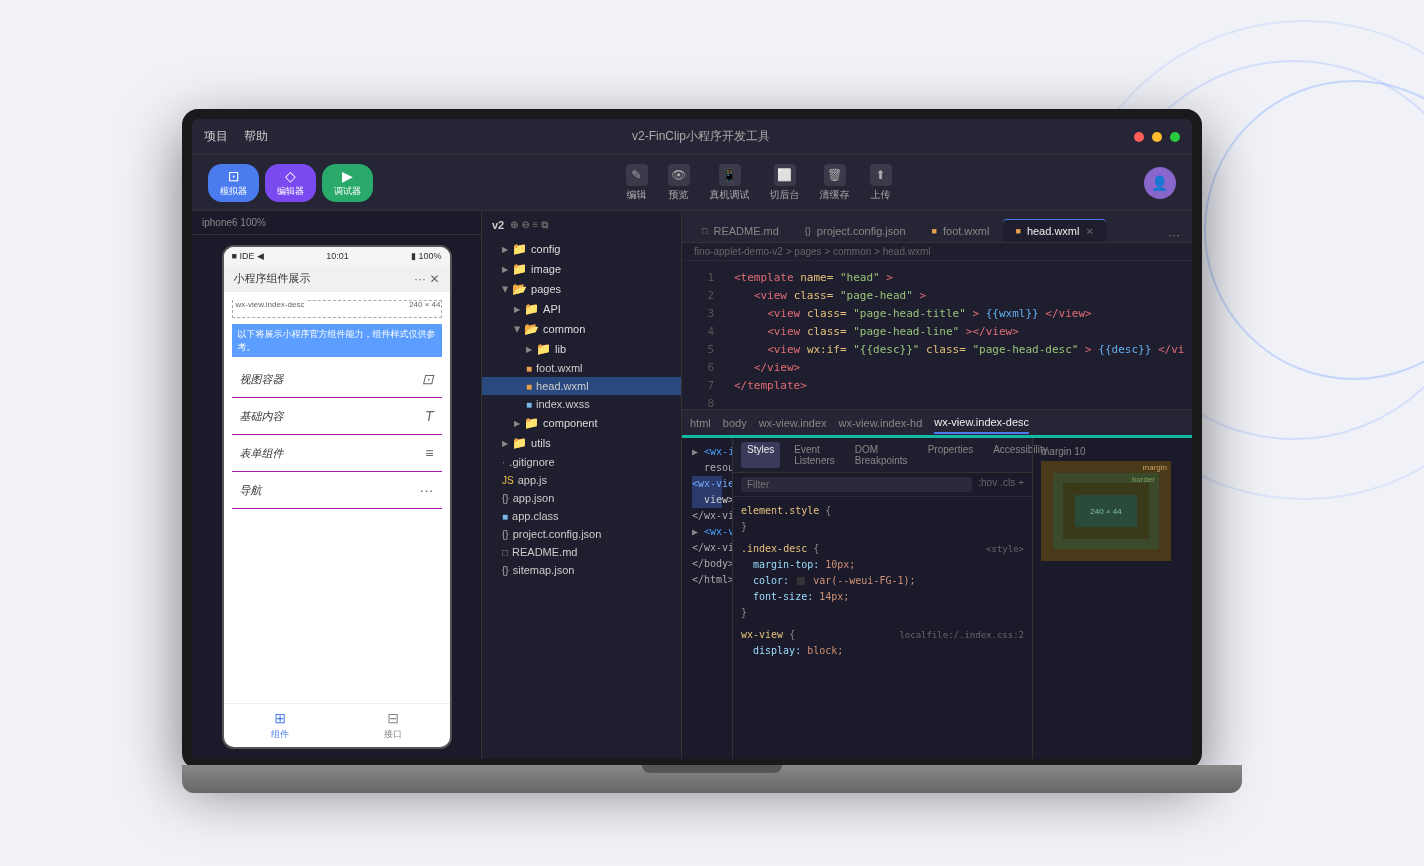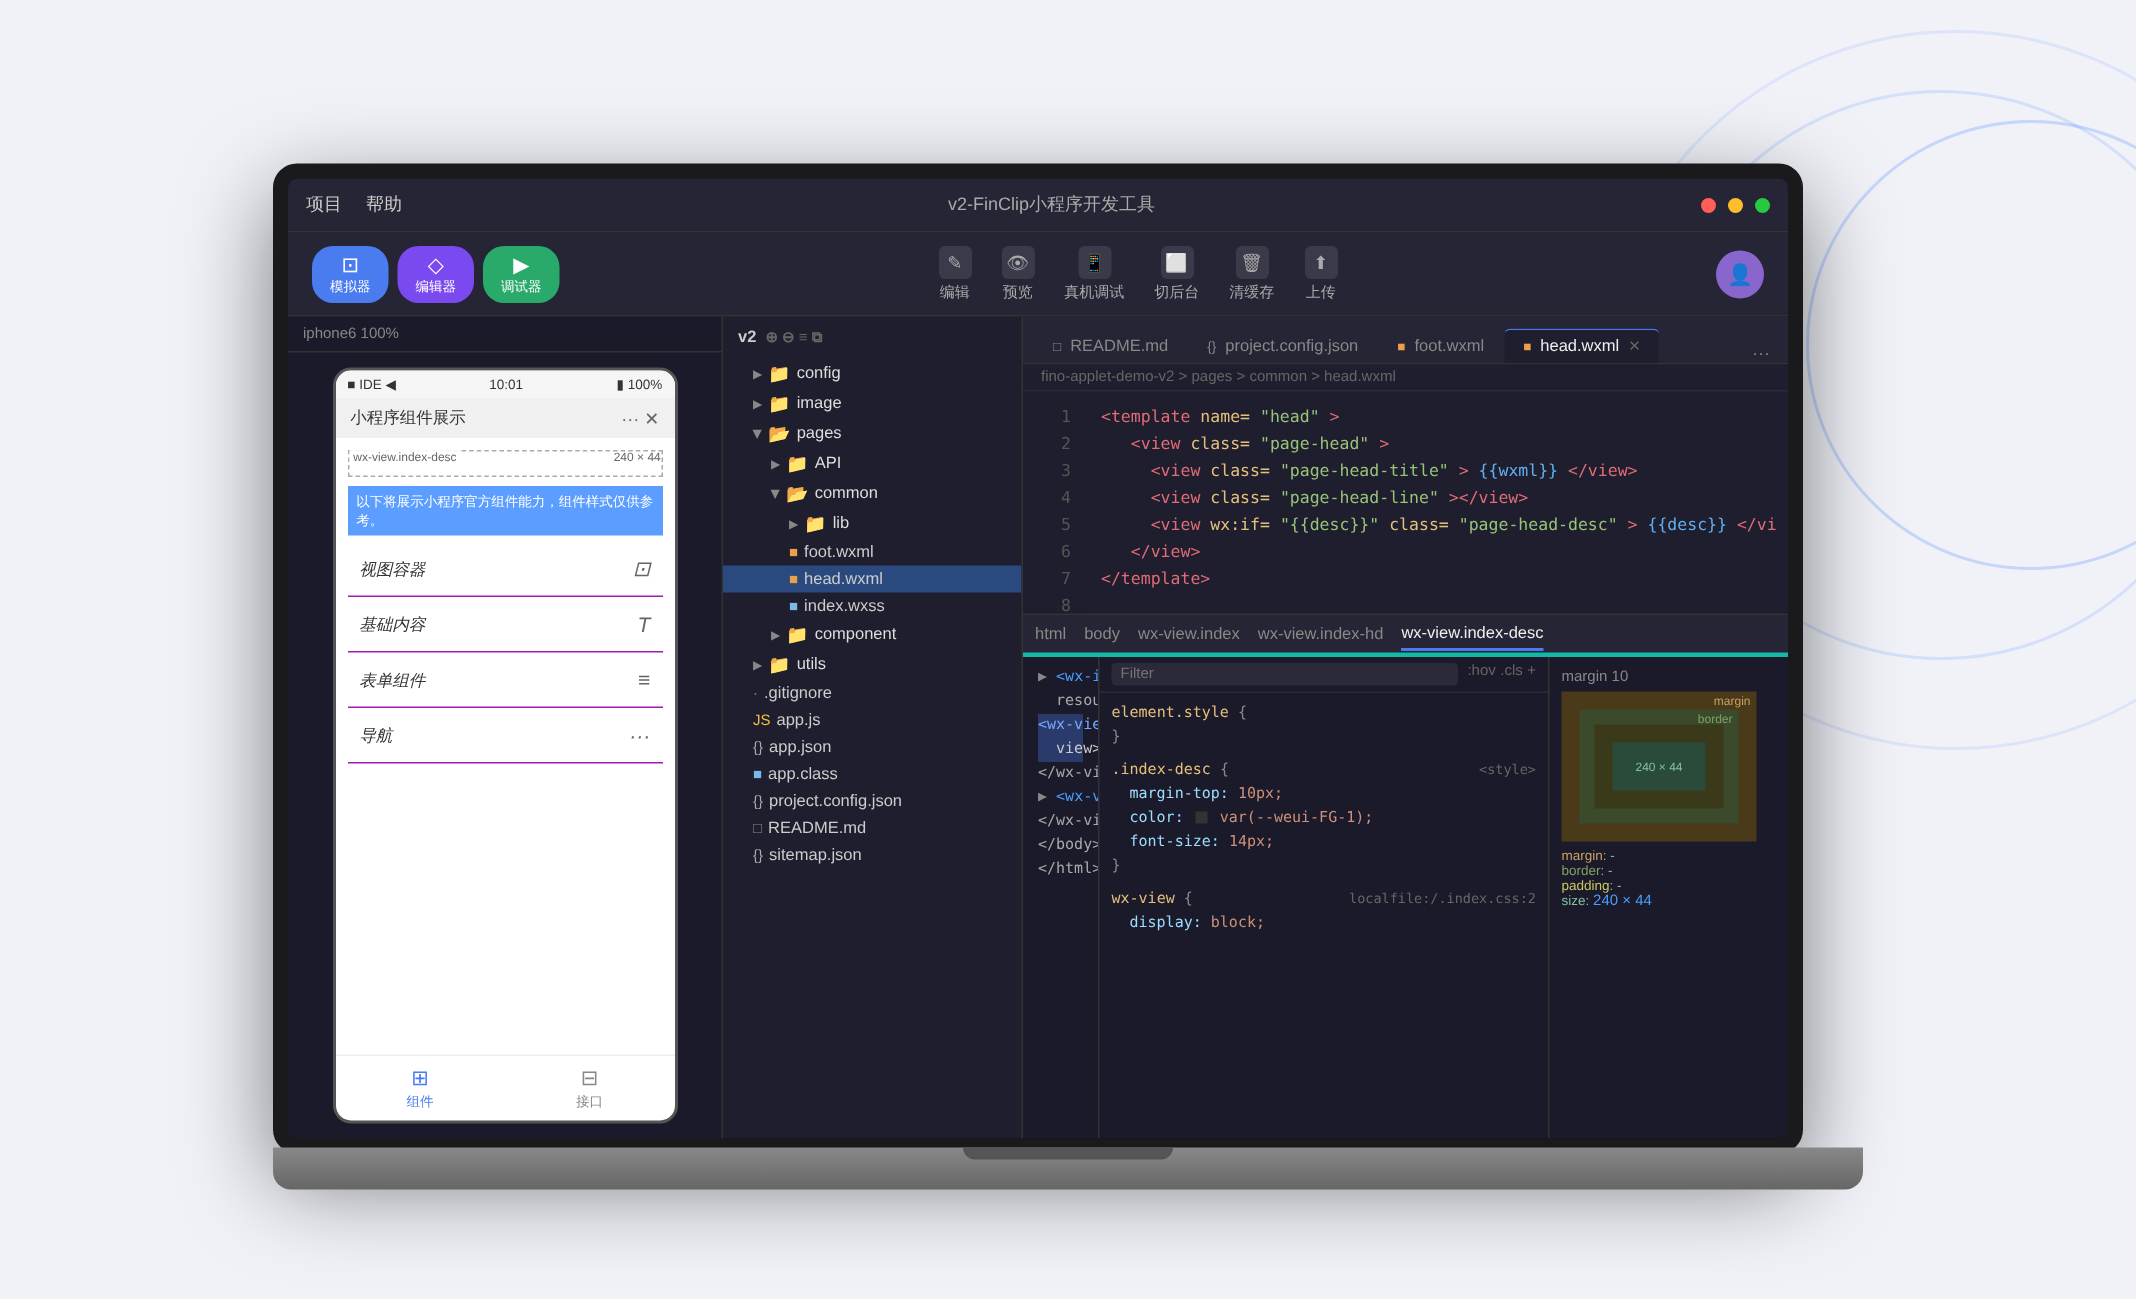--- a/index.html
+++ b/index.html
@@ -1010,20 +1010,27 @@
                     <div class="dom-line">
                       <span style="color:#aaa">&lt;/body&gt;</span>
                     </div>
                     <div class="dom-line">
                       <span style="color:#aaa">&lt;/html&gt;</span>
                     </div>
                   </div>
                 </div>
 
                 <div class="styles-panel">
+                  <div class="styles-tabs-row">
+                    <span class="styles-tab active">Styles</span>
+                    <span class="styles-tab">Event Listeners</span>
+                    <span class="styles-tab">DOM Breakpoints</span>
+                    <span class="styles-tab">Properties</span>
+                    <span class="styles-tab">Accessibility</span>
+                  </div>
                   <div class="styles-filter-row">
                     <input class="styles-filter-input" type="text" placeholder="Filter" style="">
                     <div class="styles-filter-btns">
                       <span>:hov</span>
                       <span>.cls</span>
                       <span>+</span>
                     </div>
                   </div>
                   <div class="styles-content">
                     <div class="style-rule">
@@ -1084,34 +1091,20 @@
                     <div class="box-border">
                       <span class="box-label-border">border</span>
                     </div>
                     <div class="box-padding">
                       <span style="color:#c8c860;font-size:8px">padding</span>
                     </div>
                     <div class="box-content">
                       <span>240 × 44</span>
                     </div>
                   </div>
-                  <div class="box-dim">
-                    <div>
-                      <span class="box-label-margin">margin</span>: <span>-</span>
-                    </div>
-                    <div>
-                      <span class="box-label-border">border</span>: <span>-</span>
-                    </div>
-                    <div>
-                      <span style="color:#c8c860">padding</span>: <span>-</span>
-                    </div>
-                    <div>
-                      <span style="color:#80c0a0">size</span>: <span class="box-dim-val">240 × 44</span>
-                    </div>
-                  </div>
                 </div>
               </div>
             </div>
           </div>
         </div>
       </div>
     </div>
   </div>
 
   <div class="laptop-base"></div>

